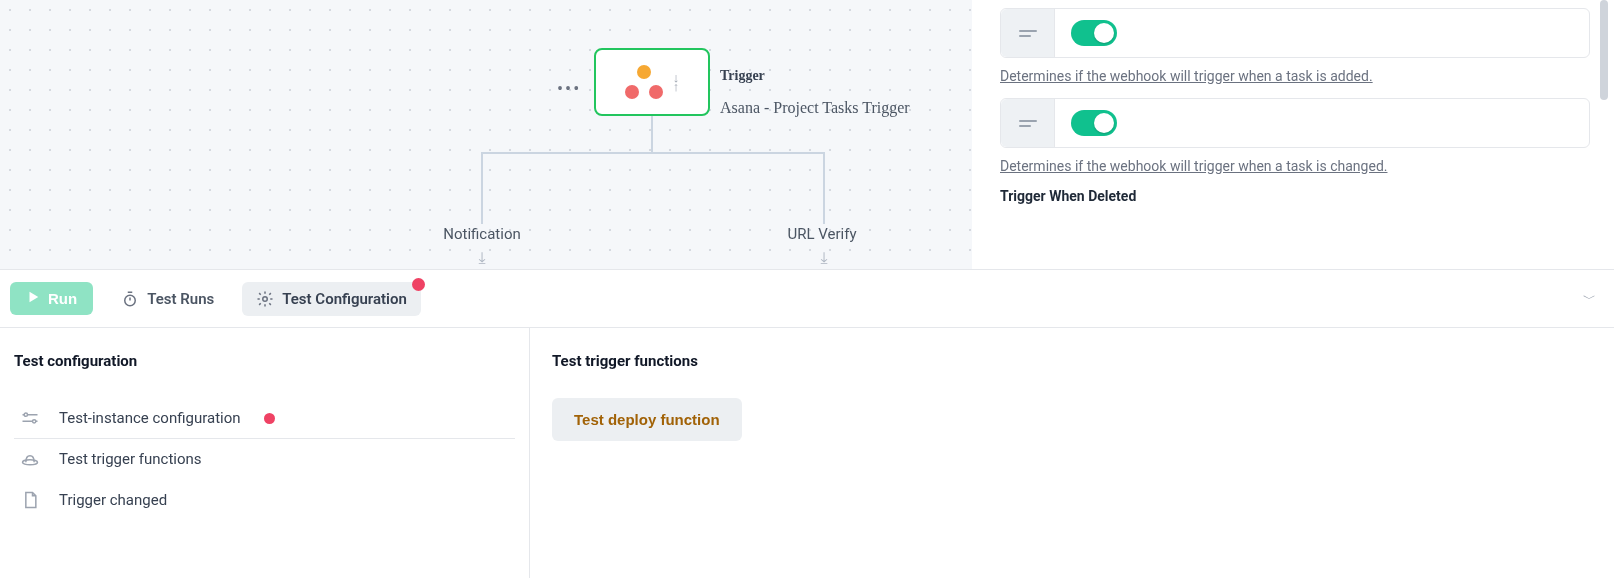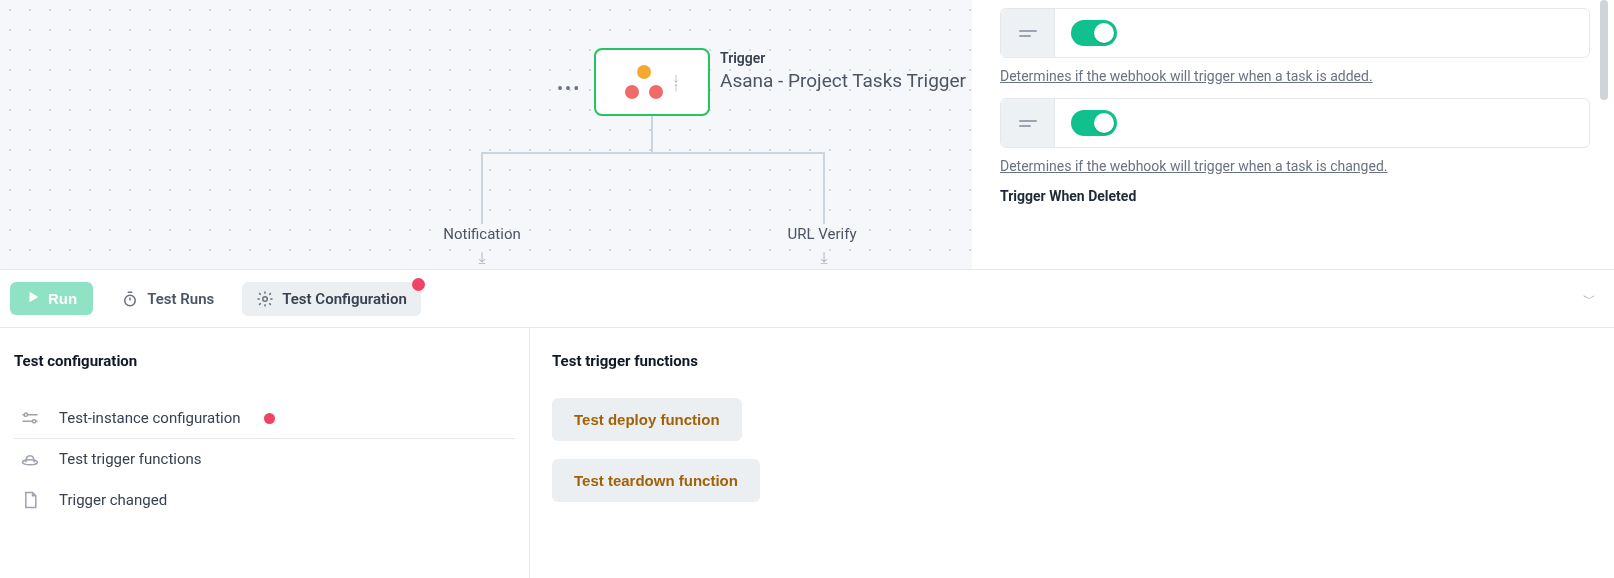--- a/index.html
+++ b/index.html
@@ -27,24 +27,24 @@
     background: #fff; display: flex; align-items: center; justify-content: center;
     gap: 10px;
   }
   .asana-logo { width: 38px; height: 34px; position: relative; }
   .asana-logo .d { position: absolute; width: 14px; height: 14px; border-radius: 50%; background: #f06a6a; }
   .asana-logo .d1 { top: 0; left: 12px; background: #f6a833; }
   .asana-logo .d2 { bottom: 0; left: 0; }
   .asana-logo .d3 { bottom: 0; right: 0; }
   .collapse-glyph { color:#9ca3af; font-size:13px; display:flex; flex-direction:column; align-items:center; line-height:0.7; }
   .trigger-label {
-    position: absolute; top: 50px; left: 720px; width: 260px;
+    position: absolute; top: 68px; left: 720px; width: 260px; font-family: Liberation Serif, serif;
   }
   .trigger-label .t1 { font-weight: 600; font-size: 14px; color: #374151; }
-  .trigger-label .t2 { font-size: 19px; color: #4b5563; margin-top: 3px; }
+  .trigger-label .t2 { font-size: 16px; color: #4b5563; margin-top: 15px; }
   
   .conn {
     position:absolute; background:#cbd5e1;
   }
   .conn.vtrunk { top:116px; left:651px; width:2px; height:36px; }
   .conn.hbar   { top:152px; left:481px; width:344px; height:2px; border-radius:2px; }
   .conn.vleft  { top:152px; left:481px; width:2px; height:72px; }
   .conn.vright { top:152px; left:823px; width:2px; height:72px; }
   .branch-label {
     position:absolute; top:225px; font-size:15px; color:#4b5563; text-align:center; width:160px;
@@ -276,15 +276,14 @@
       <svg viewBox="0 0 24 24">
         <path d="M7 3h8l4 4v14H7zM15 3v4h4"></path>
       </svg>
       <span>Trigger changed</span>
     </div>
   </div>
 
   <div class="right-pane">
     <div class="pane-title">Test trigger functions</div>
     <button class="btn-sec">Test deploy function</button>
-    <button class="btn-sec">Test teardown function</button>
   </div>
 </div>
 
 </body></html>

